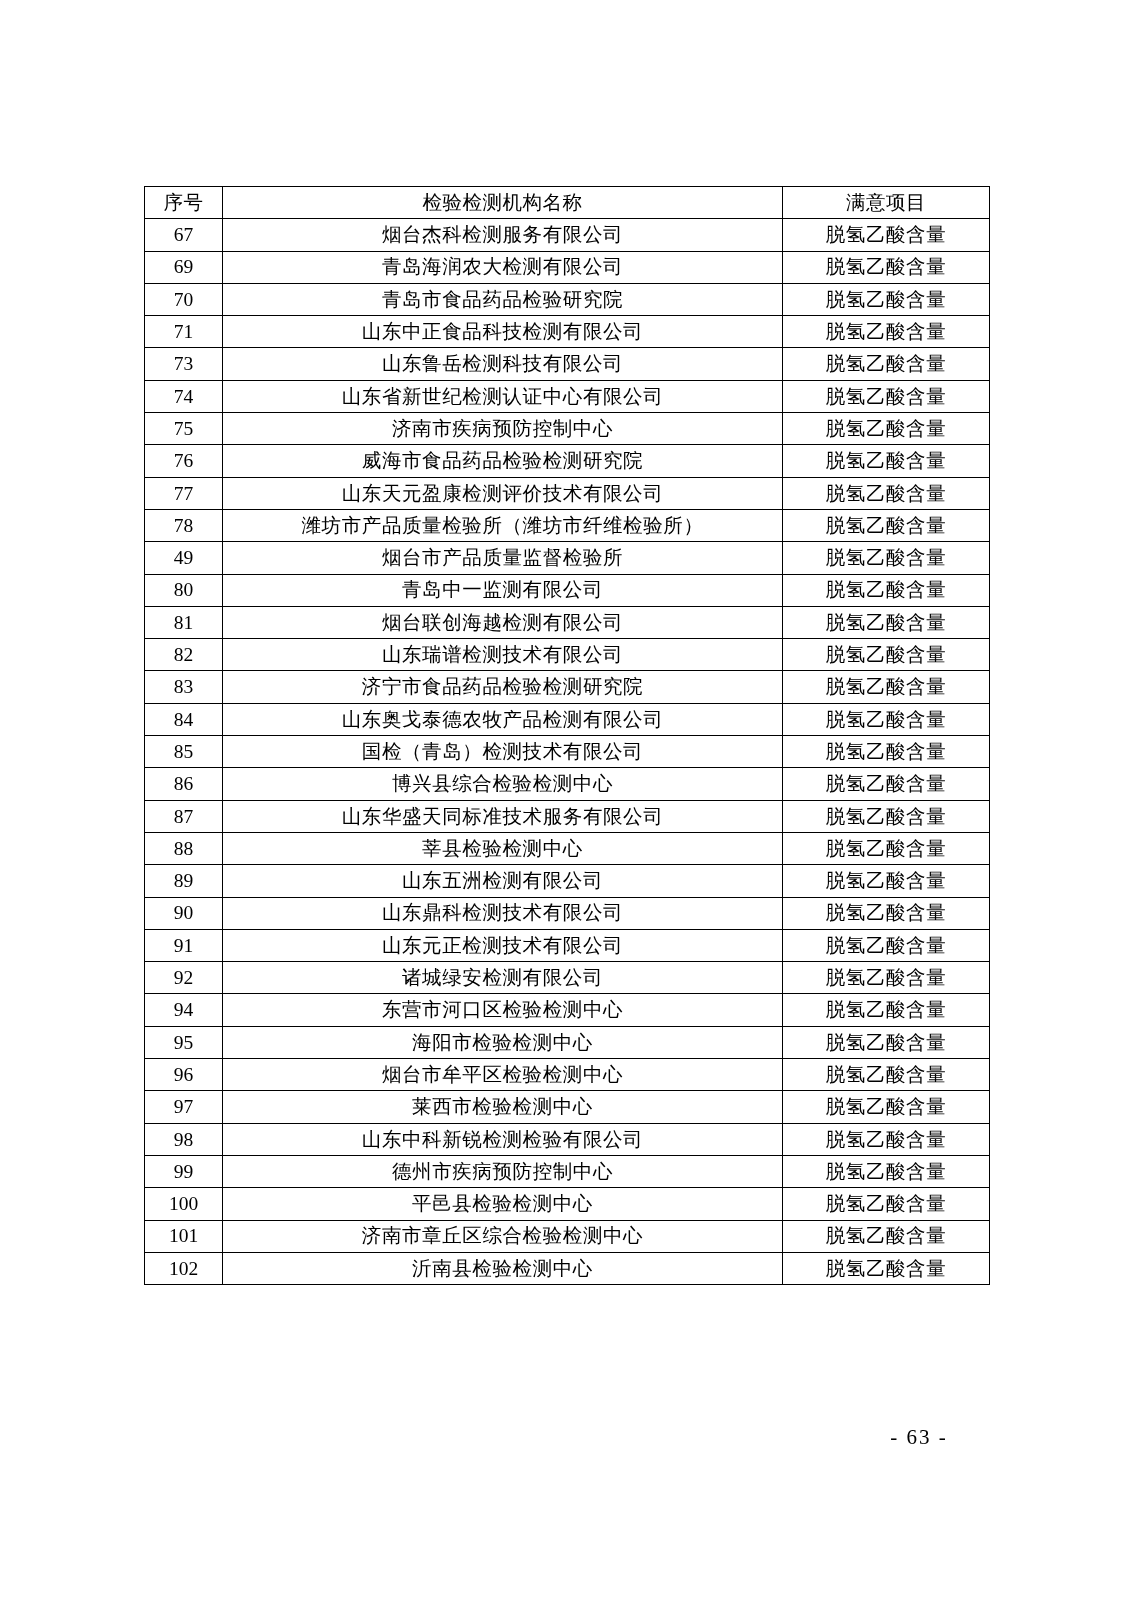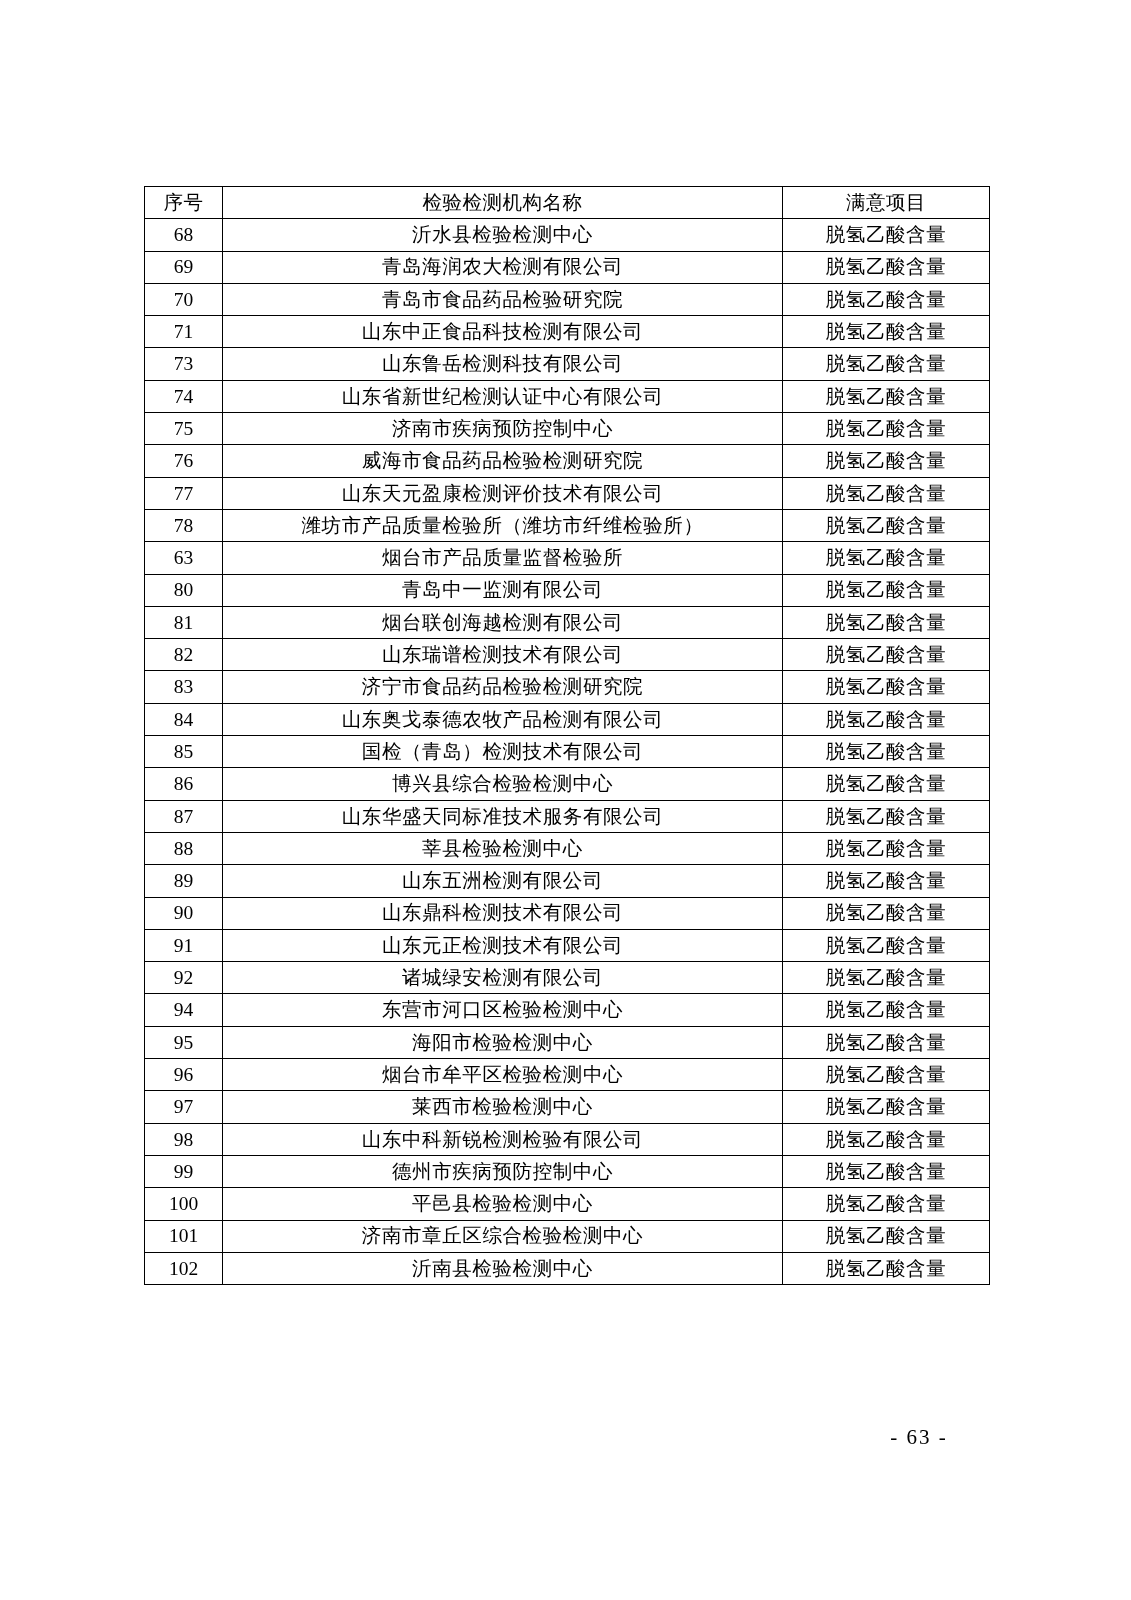--- a/index.html
+++ b/index.html
@@ -87,22 +87,22 @@
       </colgroup>
       <thead>
         <tr>
           <th>序号</th>
           <th>检验检测机构名称</th>
           <th>满意项目</th>
         </tr>
       </thead>
       <tbody id="table-body">
           <tr>
-            <td class="cell-idx">68</td>
-            <td class="cell-name">沂水县检验检测中心</td>
+            <td class="cell-idx">67</td>
+            <td class="cell-name">烟台杰科检测服务有限公司</td>
             <td class="cell-item">脱氢乙酸含量</td>
           </tr>
           <tr>
             <td class="cell-idx">69</td>
             <td class="cell-name">青岛海润农大检测有限公司</td>
             <td class="cell-item">脱氢乙酸含量</td>
           </tr>
           <tr>
             <td class="cell-idx">70</td>
             <td class="cell-name">青岛市食品药品检验研究院</td>
@@ -137,21 +137,21 @@
             <td class="cell-idx">77</td>
             <td class="cell-name">山东天元盈康检测评价技术有限公司</td>
             <td class="cell-item">脱氢乙酸含量</td>
           </tr>
           <tr>
             <td class="cell-idx">78</td>
             <td class="cell-name">潍坊市产品质量检验所（潍坊市纤维检验所）</td>
             <td class="cell-item">脱氢乙酸含量</td>
           </tr>
           <tr>
-            <td class="cell-idx">63</td>
+            <td class="cell-idx">49</td>
             <td class="cell-name">烟台市产品质量监督检验所</td>
             <td class="cell-item">脱氢乙酸含量</td>
           </tr>
           <tr>
             <td class="cell-idx">80</td>
             <td class="cell-name">青岛中一监测有限公司</td>
             <td class="cell-item">脱氢乙酸含量</td>
           </tr>
           <tr>
             <td class="cell-idx">81</td>

